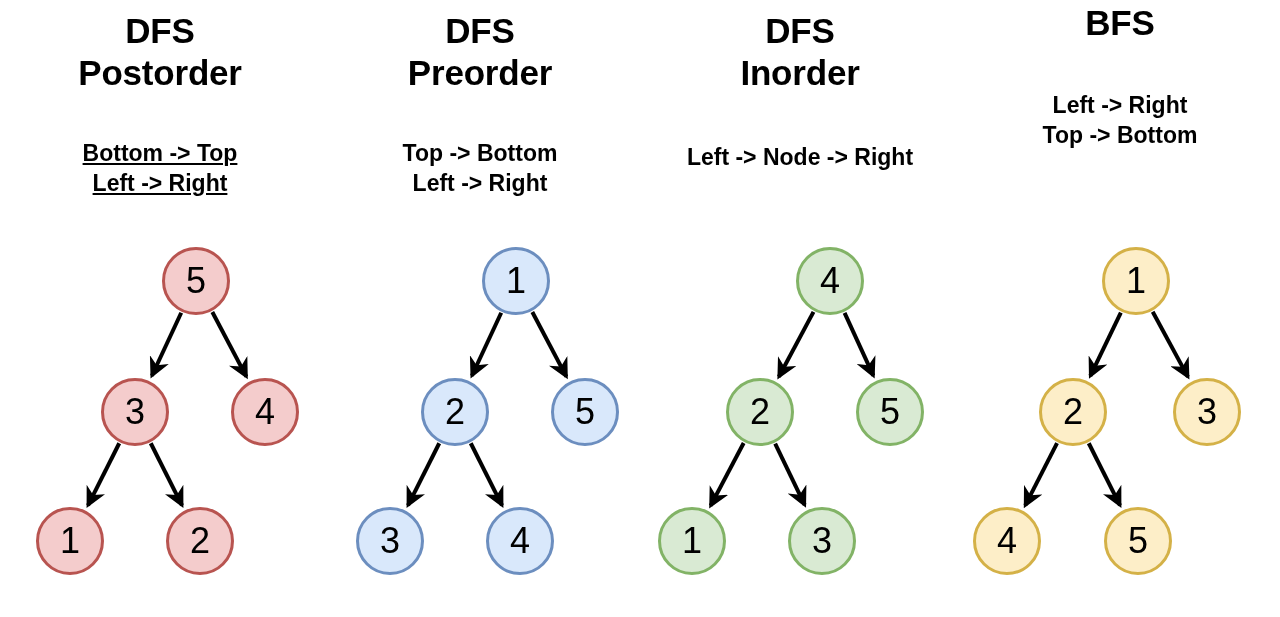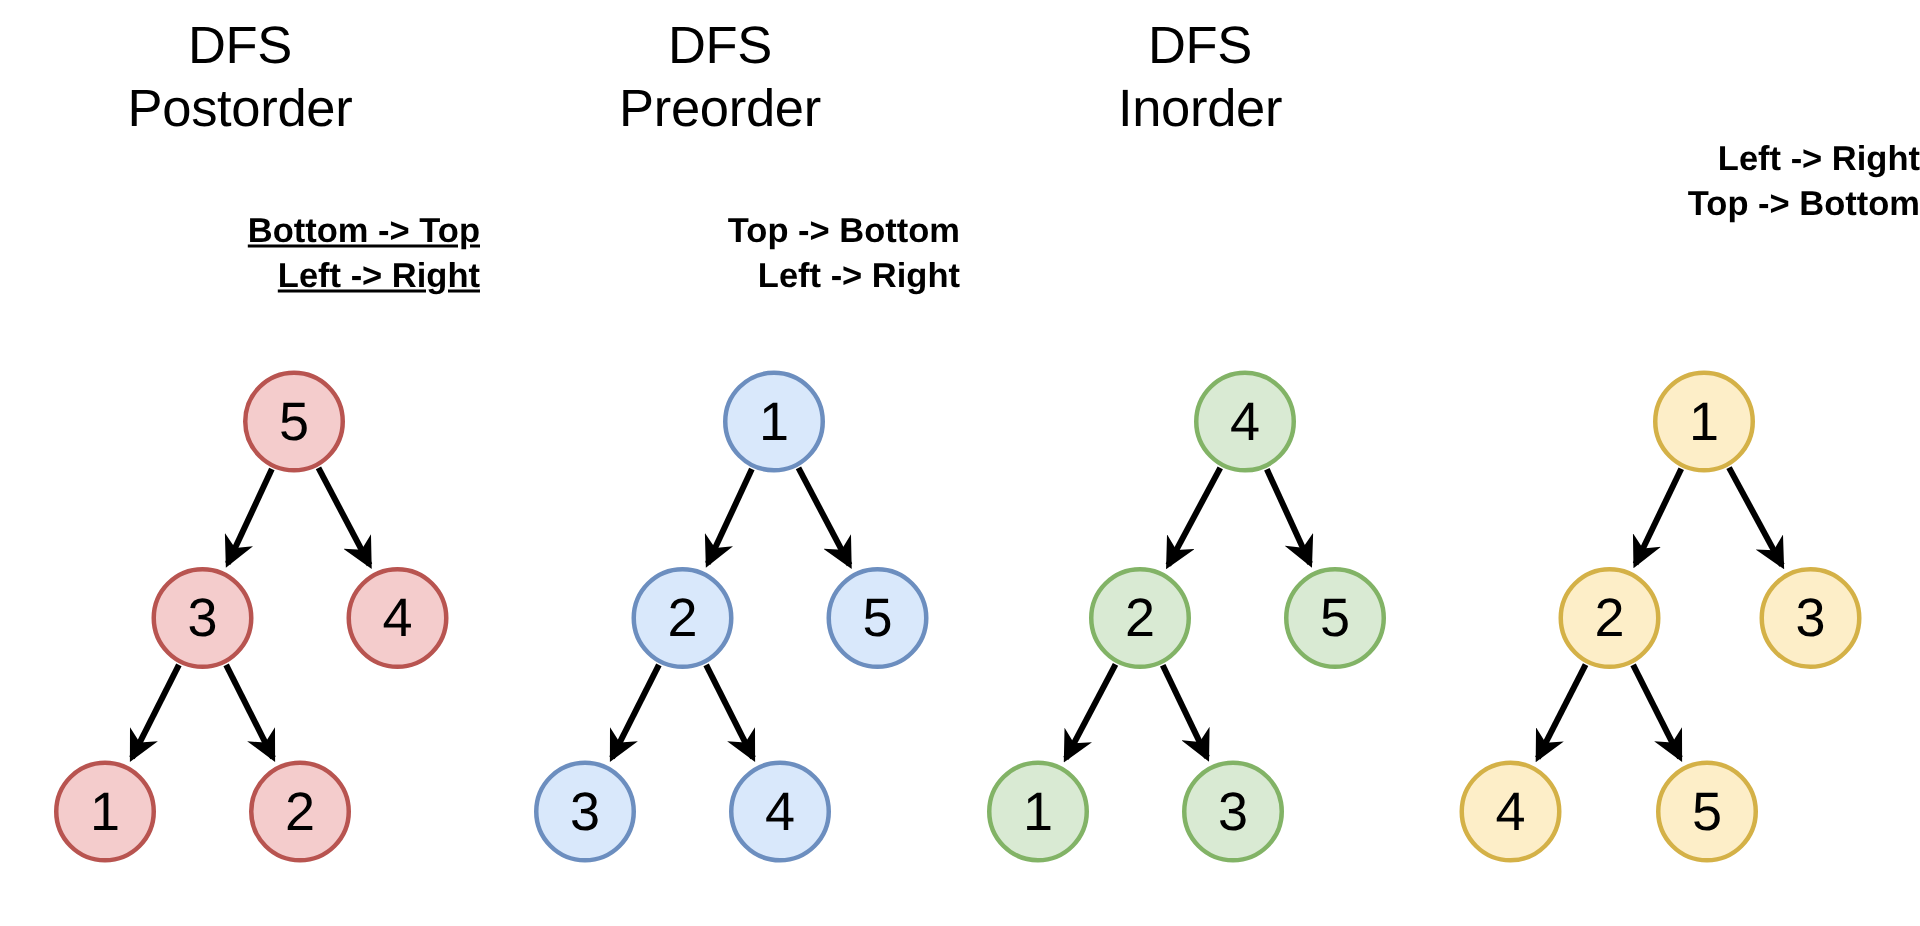--- a/index.html
+++ b/index.html
@@ -32,30 +32,30 @@
   .col-2 { left: 640px; }
   .col-3 { left: 960px; }
 
   .heading {
     position: absolute;
     left: 0;
     width: 320px;
     text-align: center;
     font-size: 35px;
     line-height: 42px;
-    font-weight: 400;
+    font-weight: 700;
     letter-spacing: -0.2px;
     color: #000;
     white-space: pre-line;
   }
   .subheading {
     position: absolute;
     left: 0;
     width: 320px;
-    text-align: right;
+    text-align: center;
     font-size: 23px;
     line-height: 30px;
     font-weight: 700;
     color: #000;
     white-space: pre-line;
   }
 
   .tree-layer {
     position: absolute;
     left: 0;
@@ -137,40 +137,42 @@
         <div class="node" style="left: 162px; top: 247px; background: rgb(217, 232, 251); border-color: rgb(108, 142, 191);">1</div>
         <div class="node" style="left: 101px; top: 378px; background: rgb(217, 232, 251); border-color: rgb(108, 142, 191);">2</div>
         <div class="node" style="left: 231px; top: 378px; background: rgb(217, 232, 251); border-color: rgb(108, 142, 191);">5</div>
         <div class="node" style="left: 36px; top: 507px; background: rgb(217, 232, 251); border-color: rgb(108, 142, 191);">3</div>
         <div class="node" style="left: 166px; top: 507px; background: rgb(217, 232, 251); border-color: rgb(108, 142, 191);">4</div>
       </div>
     </div>
     <div class="column col-2">
       <div class="heading" style="top: 10px;">DFS
 Inorder</div>
+      <div class="subheading" style="top: 142px;">Left -&gt; Node -&gt; Right</div>
       <div class="tree-layer">
         <svg class="edges" width="320" height="617" viewBox="0 0 320 617">
           <defs>
             <marker id="arrow-dfs-inorder" viewBox="0 0 10 10" refX="8.5" refY="5" markerWidth="5.2" markerHeight="5.2" orient="auto-start-reverse" markerUnits="strokeWidth">
               <path d="M 0 0 L 10 5 L 0 10 L 3 5 z" fill="#000000"></path>
             </marker>
           </defs>
           <line x1="173.50495566945727" y1="311.86929724715856" x2="138.85147923490598" y2="376.7208031461045" stroke="#000000" stroke-width="4" marker-end="url(#arrow-dfs-inorder)"></line>
           <line x1="204.57455020257038" y1="312.821101275612" x2="233.34337119706242" y2="375.6330271135863" stroke="#000000" stroke-width="4" marker-end="url(#arrow-dfs-inorder)"></line>
           <line x1="103.67909399803015" y1="442.961718739031" x2="70.65246400225125" y2="505.61517858396456" stroke="#000000" stroke-width="4" marker-end="url(#arrow-dfs-inorder)"></line>
           <line x1="135.16148531811777" y1="443.54567106511604" x2="164.6725882078654" y2="504.9478044970102" stroke="#000000" stroke-width="4" marker-end="url(#arrow-dfs-inorder)"></line>
         </svg>
         <div class="node" style="left: 156px; top: 247px; background: rgb(217, 234, 211); border-color: rgb(130, 179, 102);">4</div>
         <div class="node" style="left: 86px; top: 378px; background: rgb(217, 234, 211); border-color: rgb(130, 179, 102);">2</div>
         <div class="node" style="left: 216px; top: 378px; background: rgb(217, 234, 211); border-color: rgb(130, 179, 102);">5</div>
         <div class="node" style="left: 18px; top: 507px; background: rgb(217, 234, 211); border-color: rgb(130, 179, 102);">1</div>
         <div class="node" style="left: 148px; top: 507px; background: rgb(217, 234, 211); border-color: rgb(130, 179, 102);">3</div>
       </div>
     </div>
     <div class="column col-3">
+      <div class="heading" style="top: 2px;">BFS</div>
       <div class="subheading" style="top: 90px;">Left -&gt; Right
 Top -&gt; Bottom</div>
       <div class="tree-layer">
         <svg class="edges" width="320" height="617" viewBox="0 0 320 617">
           <defs>
             <marker id="arrow-bfs" viewBox="0 0 10 10" refX="8.5" refY="5" markerWidth="5.2" markerHeight="5.2" orient="auto-start-reverse" markerUnits="strokeWidth">
               <path d="M 0 0 L 10 5 L 0 10 L 3 5 z" fill="#000000"></path>
             </marker>
           </defs>
           <line x1="160.83093384835703" y1="312.5420264423052" x2="130.33607560187767" y2="375.9519697802226" stroke="#000000" stroke-width="4" marker-end="url(#arrow-bfs)"></line>

